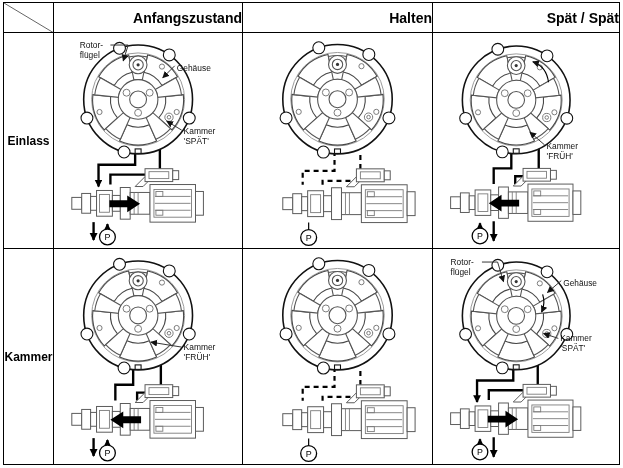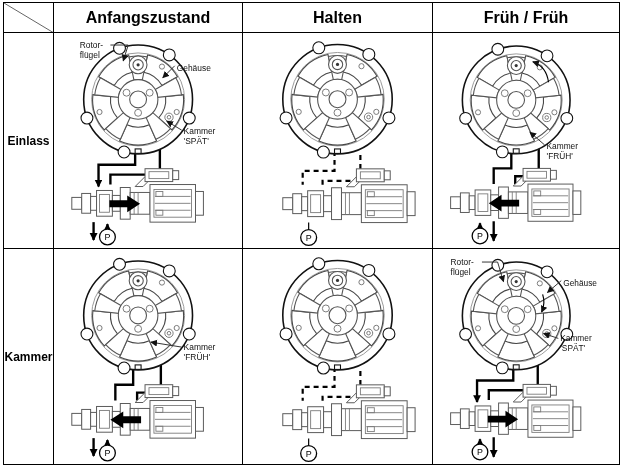--- a/index.html
+++ b/index.html
@@ -2,21 +2,21 @@
 <html><head>
 <meta charset="utf-8">
 <style>
   html,body{margin:0;padding:0;background:#fff;}
   body{width:623px;height:468px;font-family:"Liberation Sans","DejaVu Sans",sans-serif;color:#000;}
   .figure{position:absolute;left:3px;top:2px;width:615px;height:461px;border:1px solid #000;
           display:grid;grid-template-columns:50px 189px 190px 186px;grid-template-rows:30px 216px 215px;background:#fff;}
   .cell{position:relative;border-right:1px solid #000;border-bottom:1px solid #000;overflow:hidden;}
   .cell.lastcol{border-right:none;}
   .cell.lastrow{border-bottom:none;}
-  .colhdr{display:flex;align-items:center;justify-content:center;font-weight:bold;font-size:16px;}
+  .colhdr{display:flex;align-items:center;justify-content:flex-end;font-weight:bold;font-size:14px;}
   .rowhdr{display:flex;align-items:center;justify-content:center;font-weight:bold;font-size:12px;}
   .diagram{display:block;}
   
   .ho{fill:#fff;stroke:#111;stroke-width:1.6;}
   .ho2{fill:#fff;stroke:#111;stroke-width:1.1;}
   .ring{fill:none;stroke:#9a9a9a;stroke-width:1;}
   .pk{fill:#fff;stroke:#474747;stroke-width:1.1;}
   .vn{fill:#fff;stroke:#555;stroke-width:1.1;}
   .dt{fill:none;stroke:#7a7a7a;stroke-width:1;}
   .dot{fill:#333;stroke:none;}
@@ -111,21 +111,21 @@
       <line x1="0" y1="0" x2="50" y2="30" stroke="#666" stroke-width="1"></line>
     </svg>
   </div>
   <div class="cell colhdr">
     <span>Anfangszustand</span>
   </div>
   <div class="cell colhdr">
     <span>Halten</span>
   </div>
   <div class="cell colhdr lastcol">
-    <span>Früh / Früh</span>
+    <span>Spät / Spät</span>
   </div>
 
   <div class="cell rowhdr">
     <span>Einlass</span>
   </div>
 
   <div class="cell">
     <svg class="diagram" width="100%" height="216" viewBox="0 0 190 216">
       <g>
         <path class="pipe" d="M 82,112 V 132 H 45 V 154" marker-end="url(#ah)"></path>

